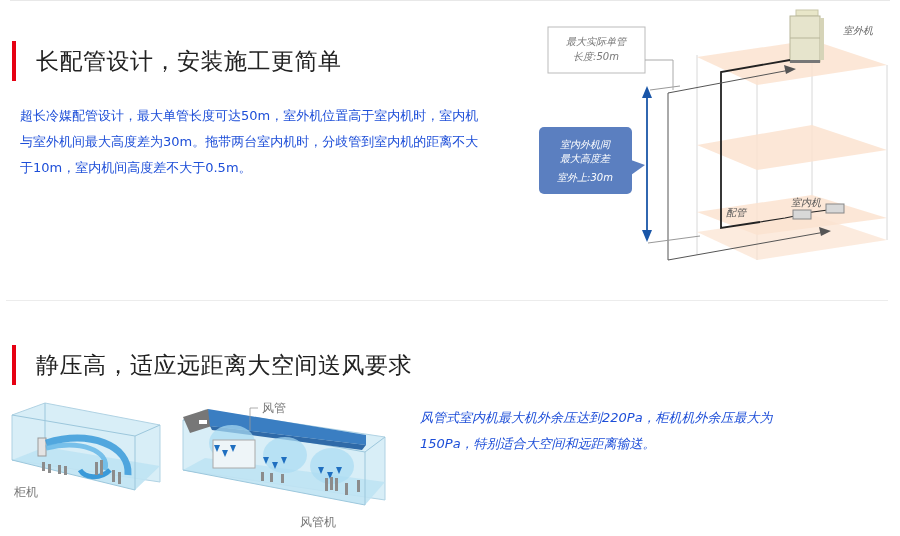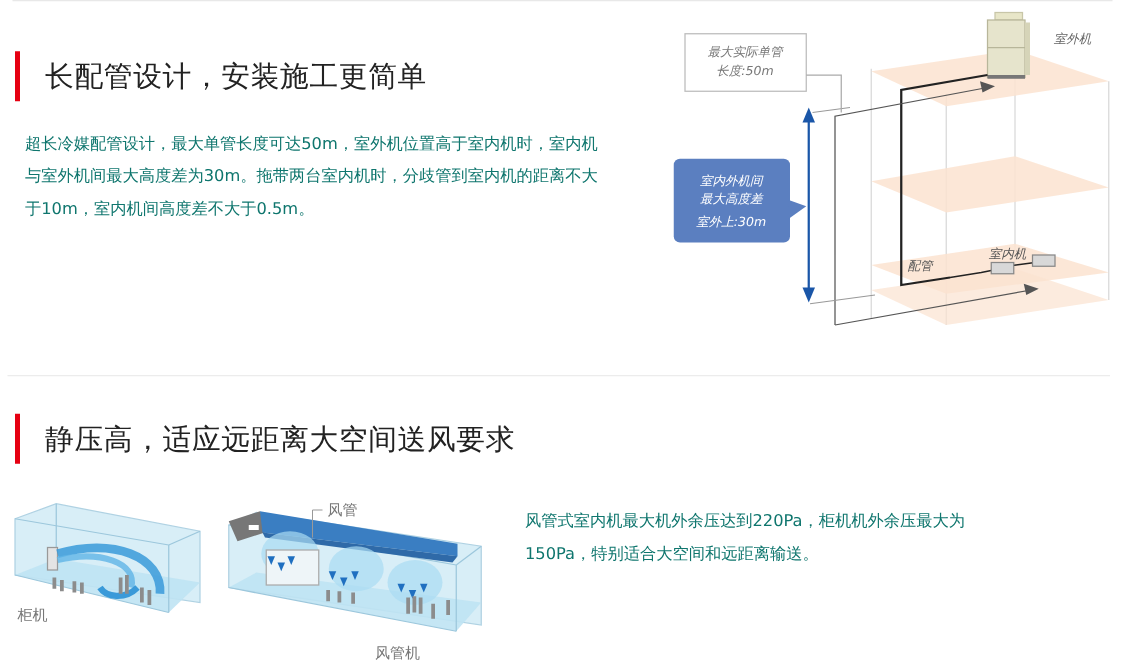--- a/index.html
+++ b/index.html
@@ -5,26 +5,26 @@
   * { box-sizing: border-box; margin: 0; padding: 0; }
   html, body { width: 900px; height: 536px; background: #ffffff; overflow: hidden; }
   body { font-family: "DejaVu Sans", "Liberation Sans", sans-serif; color: #333; position: relative; }
   .top-rule { position: absolute; left: 10px; top: 0; width: 880px; height: 1px; background: #e8e8e8; }
   .section-title {
     position: absolute; display: flex; align-items: center;
     font-size: 23px; color: #222; letter-spacing: 0.5px;
   }
   .section-title .bar { width: 4px; height: 40px; background: #e60012; margin-right: 20px; }
   .title-1 { left: 12px; top: 41px; }
-  .title-2 { left: 12px; top: 331px; }
+  .title-2 { left: 12px; top: 345px; }
   .desc {
-    position: absolute; font-size: 13px; line-height: 26px; color: #0f766e;
+    position: absolute; font-size: 13px; line-height: 26px; color: #1d4ed8;
   }
   .desc-1 { left: 20px; top: 103px; width: 470px; }
-  .desc-2 { left: 420px; top: 405px; width: 370px; }
+  .desc-2 { left: 420px; top: 405px; width: 370px; font-style: italic; }
   .divider { position: absolute; left: 6px; top: 300px; width: 882px; height: 1px; background: #ececec; }
   .diagram-1 { position: absolute; left: 530px; top: 0; width: 370px; height: 275px; font-style: italic; }
   .diagram-2 { position: absolute; left: 0; top: 395px; width: 420px; height: 141px; }
   svg text { font-family: "DejaVu Sans", "Liberation Sans", sans-serif; }
 </style>
 </head>
 <body>
 
 <div class="top-rule"></div>
 

